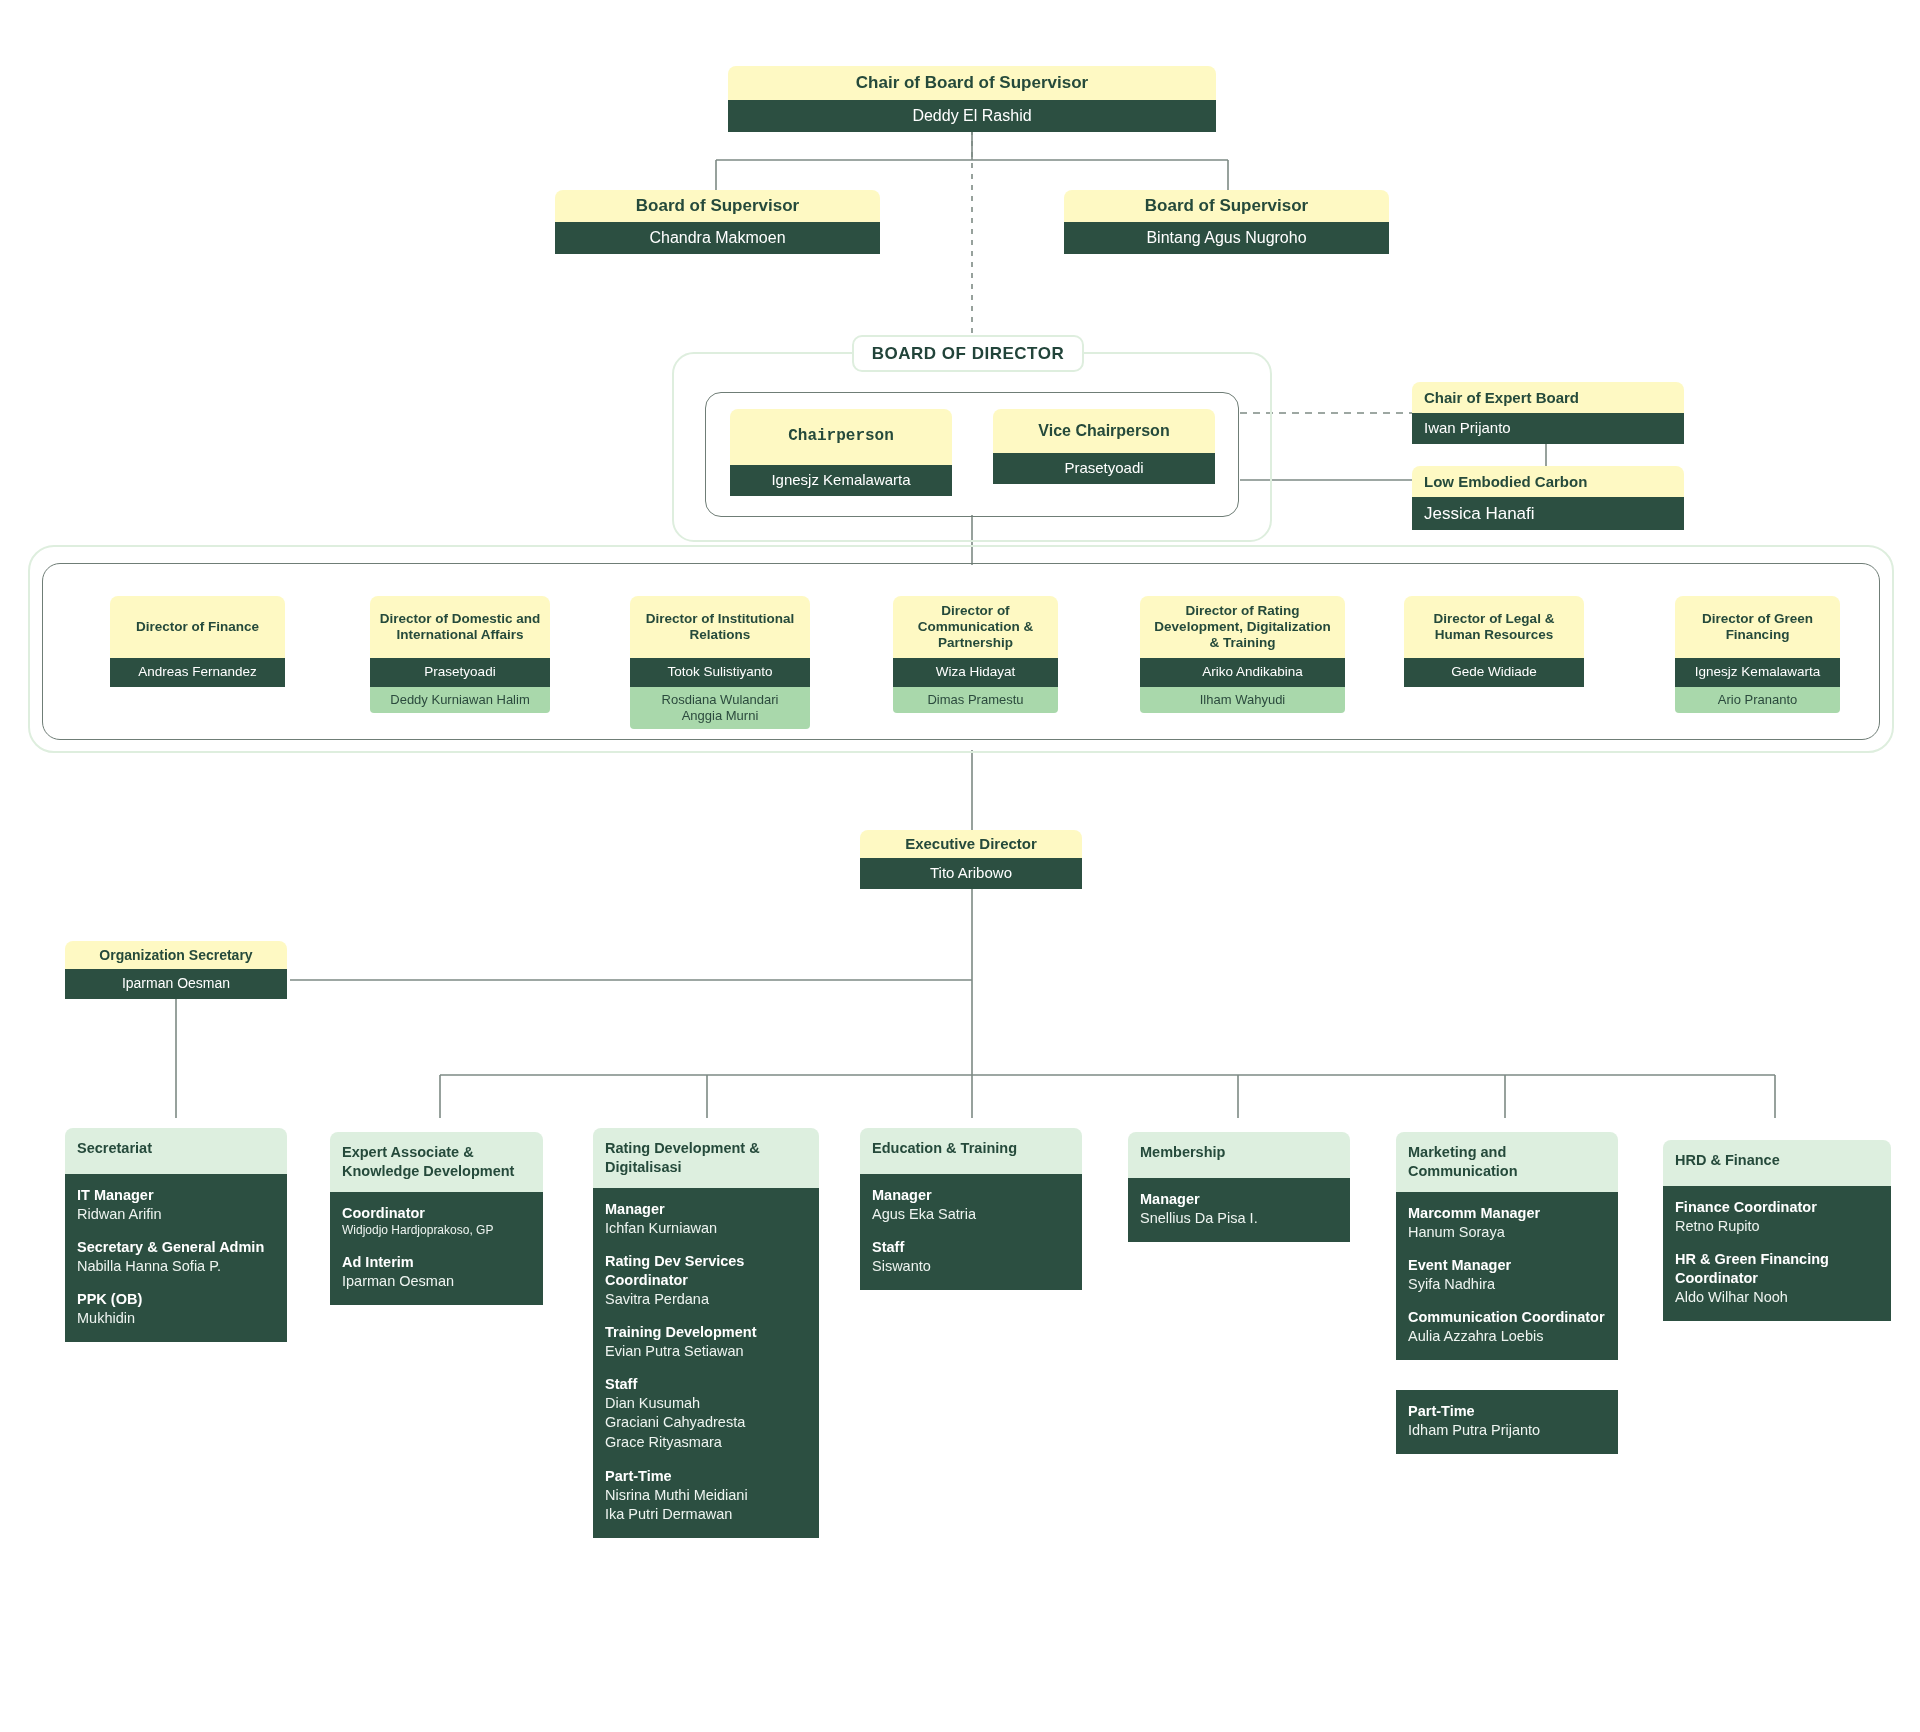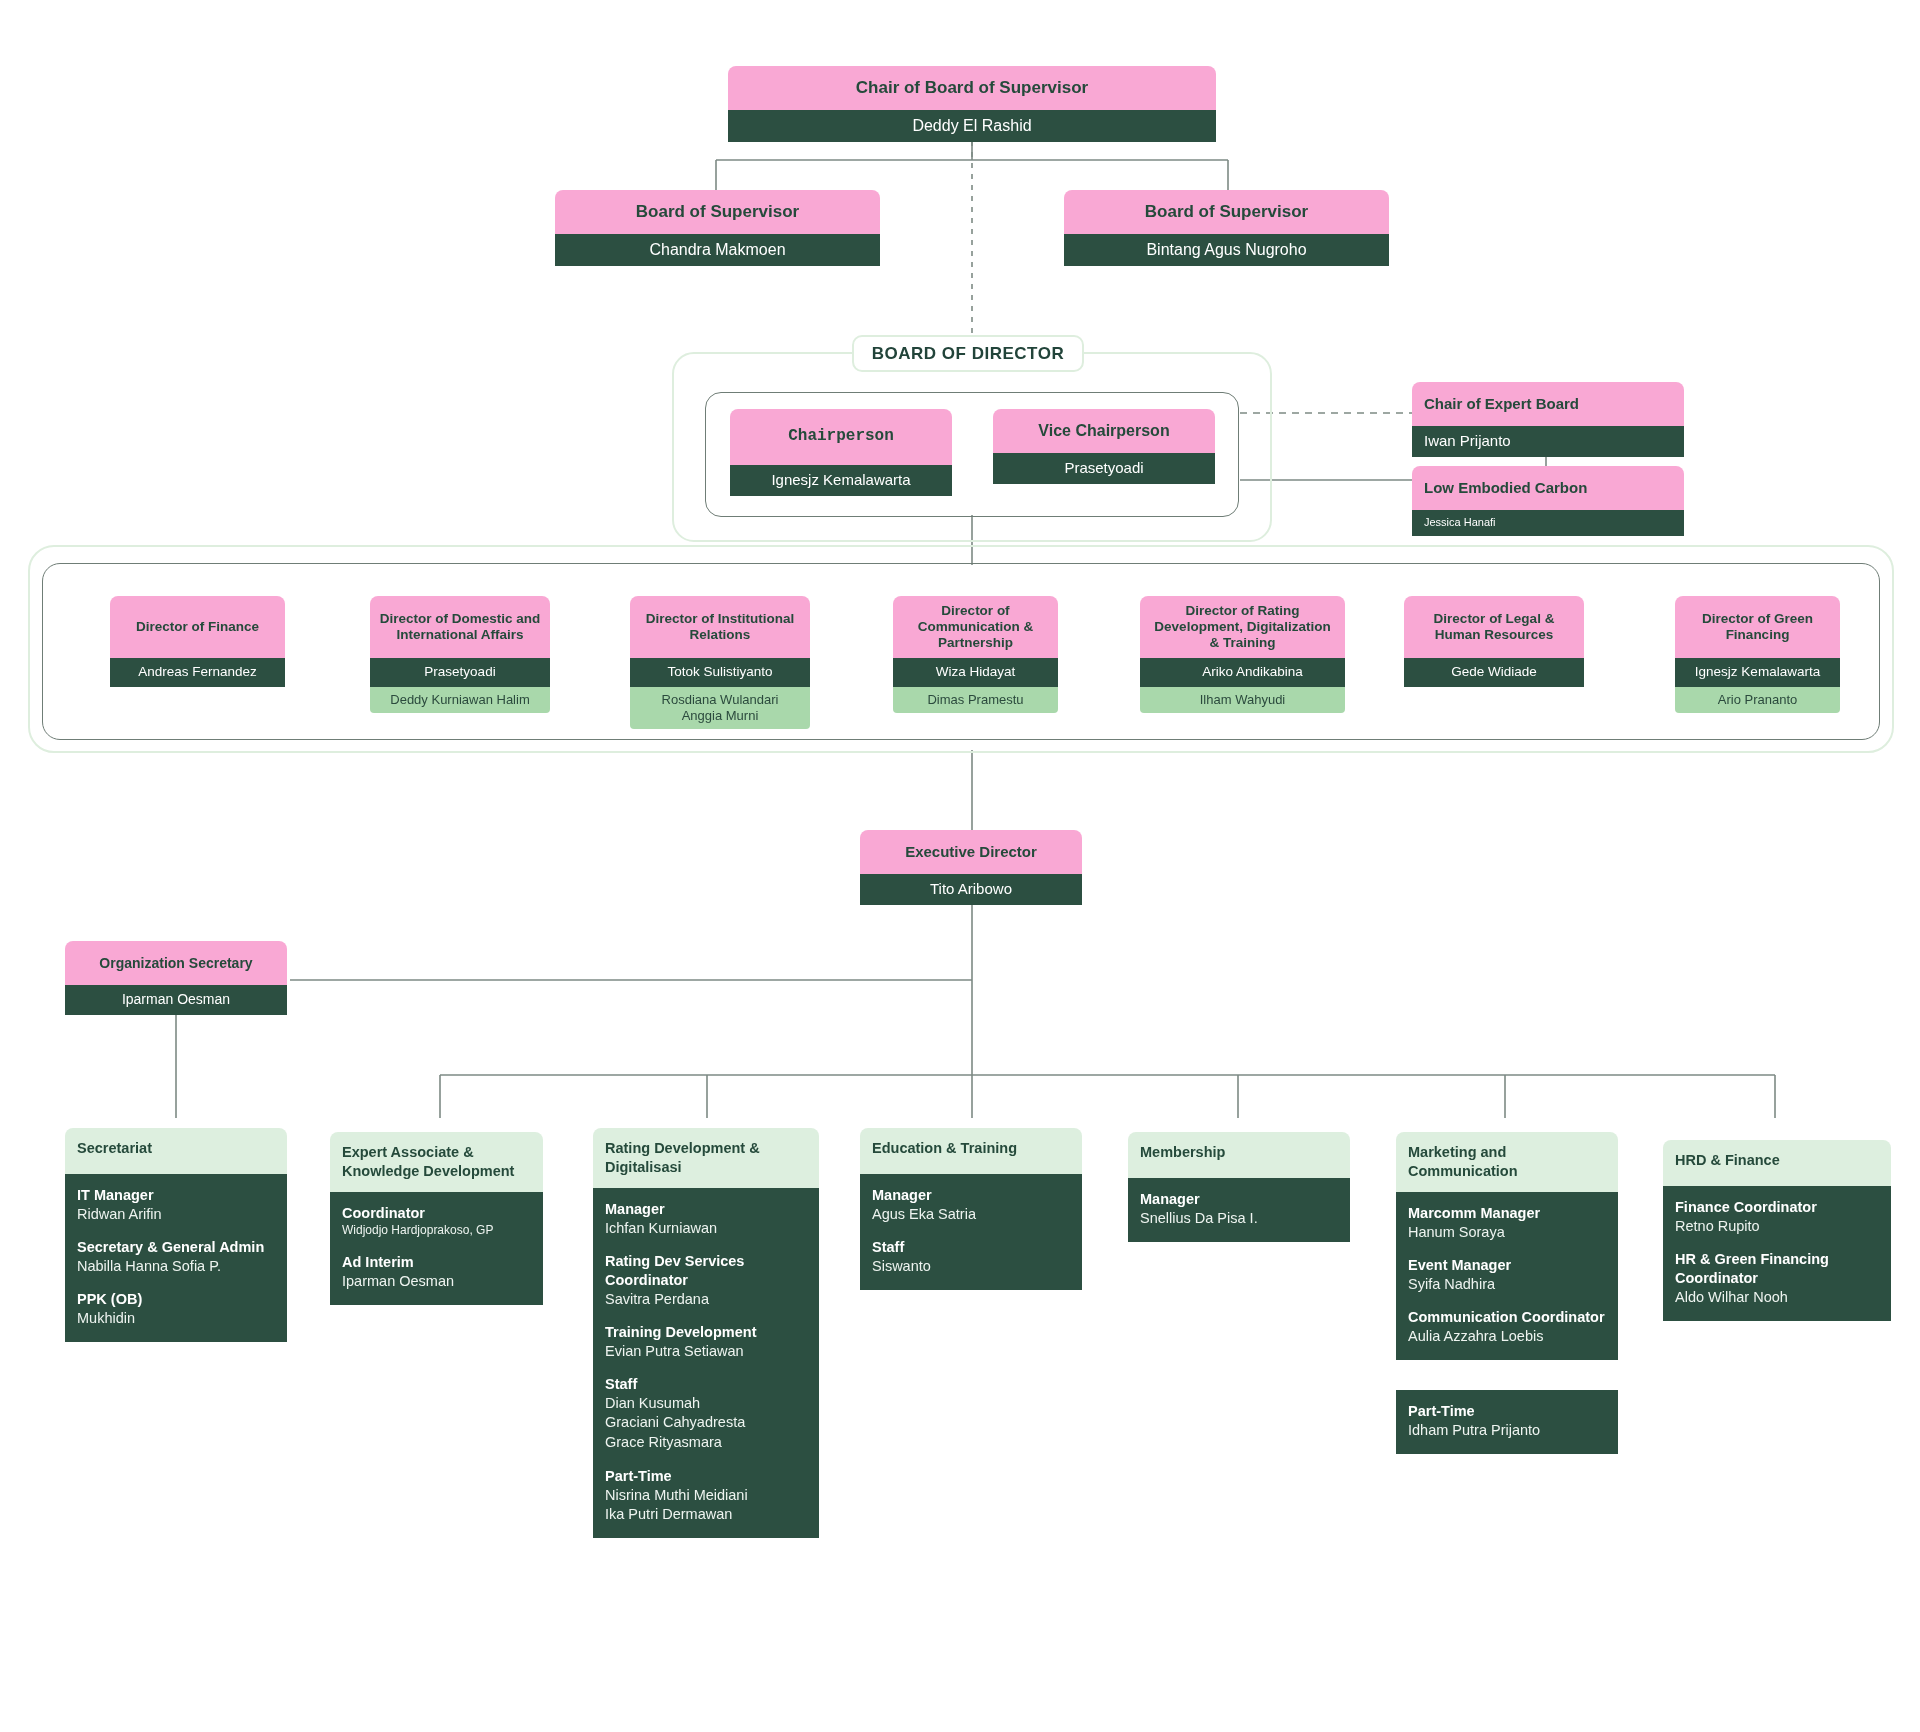--- a/index.html
+++ b/index.html
@@ -10,25 +10,25 @@
     font-family:"Liberation Sans", sans-serif;
     color:#2a4a3c;
     position:relative;
     overflow:hidden;
   }
   #canvas { position:absolute; left:0; top:0; width:1920px; height:1732px; }
   svg.lines { position:absolute; left:0; top:0; width:1920px; height:1732px; pointer-events:none; }
 
   .node { position:absolute; }
   .n-head {
-    background:#f9a8d4; color:#254a3b;
+    background:#fef9c3; color:#254a3b;
     font-weight:bold; text-align:center;
     border-radius:8px 8px 0 0;
     display:flex; align-items:center; justify-content:center;
-    padding:22px 8px; line-height:1.2;
+    padding:6px 8px; line-height:1.2;
   }
   .n-name {
     background:#2c4f41; color:#ffffff;
     text-align:center; padding:6px 8px; line-height:1.25;
     font-weight:400;
   }
   .n-sub {
     background:#a9d8ab; color:#2b4a3d;
     text-align:center; padding:5px 8px; line-height:1.25;
     font-weight:400;
@@ -141,21 +141,21 @@
     <div class="n-name" style="font-size:15px;">Prasetyoadi</div>
   </div>
 
   <div class="node" style="left:1412px; top:382px; width:272px;">
     <div class="n-head" style="height:31px; font-size:15px; justify-content:flex-start; padding-left:12px; text-align:left;">Chair of Expert Board</div>
     <div class="n-name" style="font-size:15px; text-align:left; padding-left:12px;">Iwan Prijanto</div>
   </div>
 
   <div class="node" style="left:1412px; top:466px; width:272px;">
     <div class="n-head" style="height:31px; font-size:15px; justify-content:flex-start; padding-left:12px; text-align:left;">Low Embodied Carbon</div>
-    <div class="n-name" style="font-size:11px; text-align:left; padding-left:12px;">Jessica Hanafi</div>
+    <div class="n-name" style="font-size:17px; text-align:left; padding-left:12px;">Jessica Hanafi</div>
   </div>
 
   <div class="frame" style="left:28px; top:545px; width:1866px; height:208px; border-radius:26px;"></div>
   <div class="frame-thin" style="left:42px; top:563px; width:1838px; height:177px; border-radius:18px;"></div>
 
   <div id="directors-row">
       <div class="node" style="left: 110px; top: 596px; width: 175px;">
         <div class="n-head" style="height: 62px; font-size: 13.5px;">Director of Finance</div>
         <div class="n-name" style="font-size: 13.5px;">Andreas Fernandez</div>
       </div>

